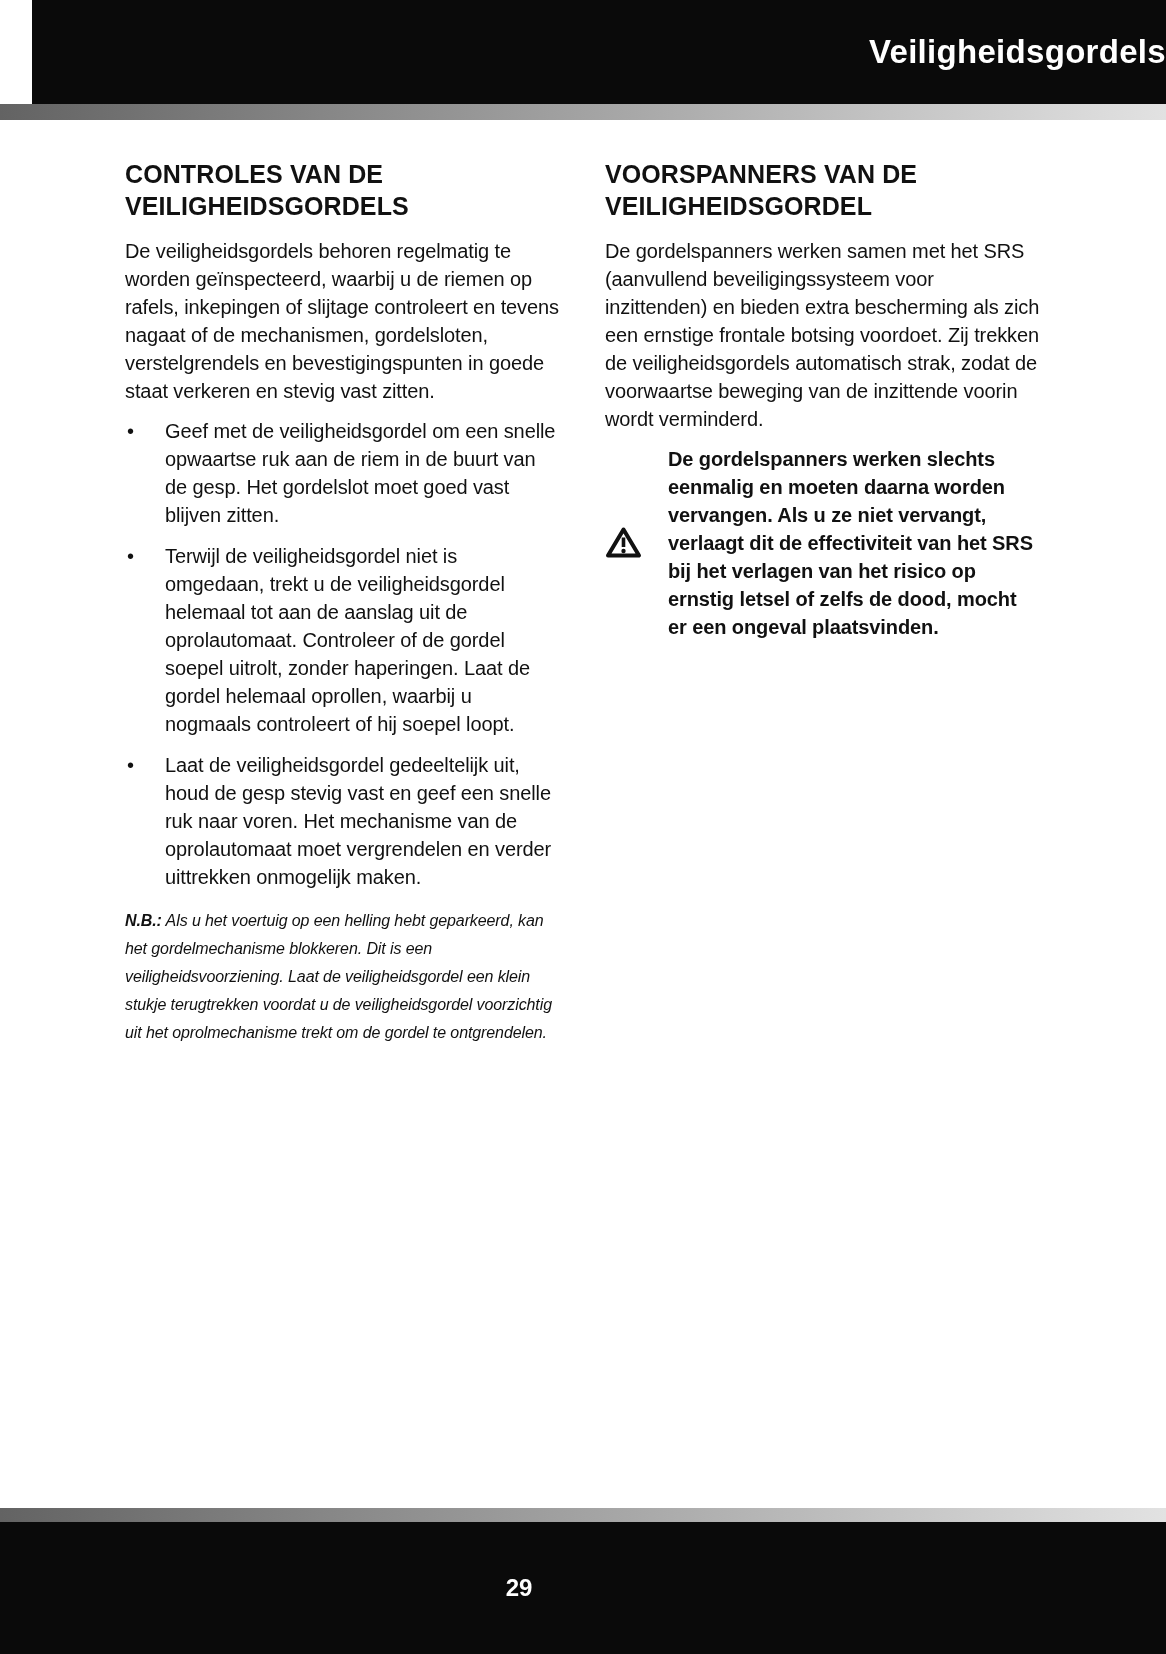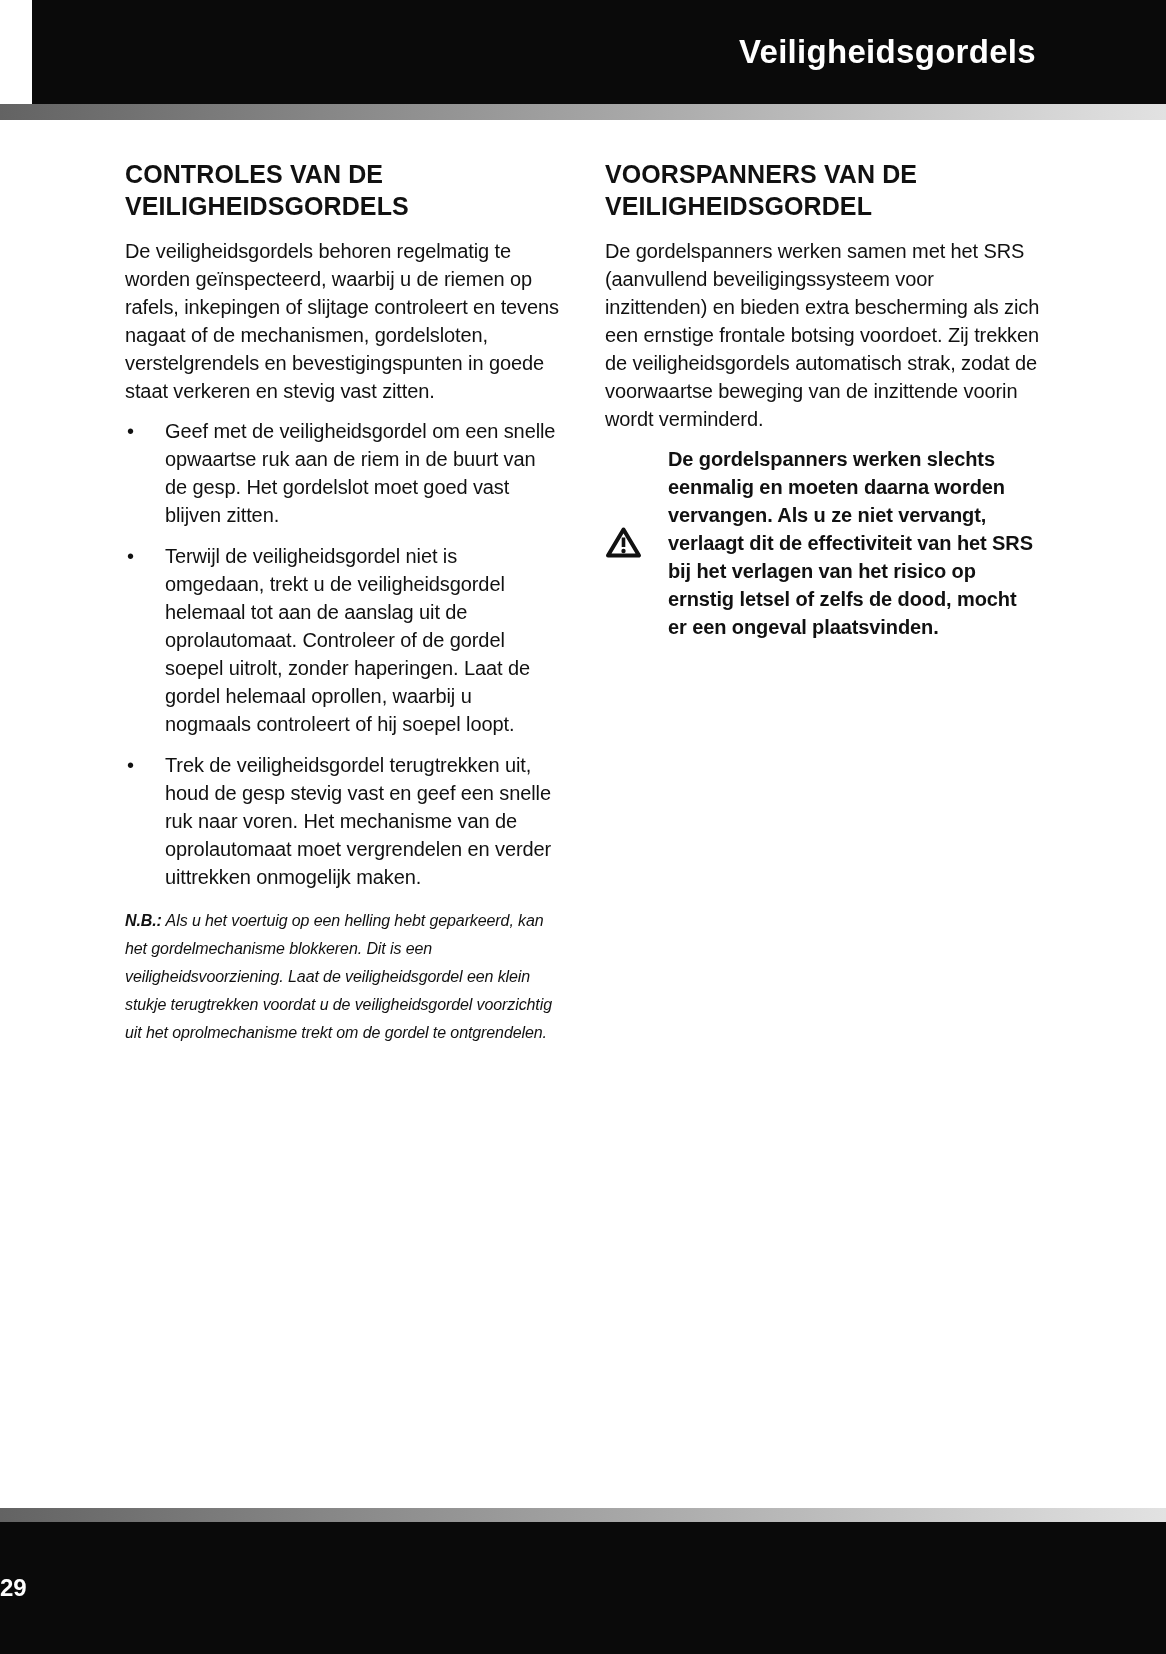--- a/index.html
+++ b/index.html
@@ -22,21 +22,20 @@
     background: #ffffff;
   }
 
   
   .header-bar {
     height: 104px;
     background: #0a0a0a;
     display: flex;
     align-items: center;
     justify-content: flex-end;
-    padding-right: 130px;
     box-sizing: border-box;
     flex: none;
     margin-left: 32px;
   }
   .header-title {
     color: #ffffff;
     font-size: 33px;
     font-weight: bold;
     letter-spacing: 0.3px;
   }
@@ -123,21 +122,21 @@
   .footer-strip {
     height: 14px;
     background: linear-gradient(to right, #636363, #e2e2e2);
     flex: none;
   }
   .footer-bar {
     height: 132px;
     background: #0a0a0a;
     display: flex;
     align-items: center;
-    justify-content: flex-start;
+    justify-content: center;
     padding-right: 128px;
     box-sizing: border-box;
     flex: none;
   }
   .page-number {
     color: #ffffff;
     font-size: 24px;
     font-weight: bold;
   }
 </style>
@@ -152,21 +151,21 @@
   <div class="gradient-strip"></div>
 
   <div class="content">
 
     <div class="col">
       <h2 class="section-heading">CONTROLES VAN DE VEILIGHEIDSGORDELS</h2>
       <p class="body-text">De veiligheidsgordels behoren regelmatig te worden geïnspecteerd, waarbij u de riemen op rafels, inkepingen of slijtage controleert en tevens nagaat of de mechanismen, gordelsloten, verstelgrendels en bevestigingspunten in goede staat verkeren en stevig vast zitten.</p>
       <ul class="checks">
         <li class="check-item">Geef met de veiligheidsgordel om een snelle opwaartse ruk aan de riem in de buurt van de gesp. Het gordelslot moet goed vast blijven zitten.</li>
         <li class="check-item">Terwijl de veiligheidsgordel niet is omgedaan, trekt u de veiligheidsgordel helemaal tot aan de aanslag uit de oprolautomaat. Controleer of de gordel soepel uitrolt, zonder haperingen. Laat de gordel helemaal oprollen, waarbij u nogmaals controleert of hij soepel loopt.</li>
-        <li class="check-item">Trek de veiligheidsgordel terugtrekken uit, houd de gesp stevig vast en geef een snelle ruk naar voren. Het mechanisme van de oprolautomaat moet vergrendelen en verder uittrekken onmogelijk maken.</li>
+        <li class="check-item">Laat de veiligheidsgordel gedeeltelijk uit, houd de gesp stevig vast en geef een snelle ruk naar voren. Het mechanisme van de oprolautomaat moet vergrendelen en verder uittrekken onmogelijk maken.</li>
       </ul>
       <p class="note">
         <span class="note-label">N.B.:</span>
         <span>Als u het voertuig op een helling hebt geparkeerd, kan het gordelmechanisme blokkeren. Dit is een veiligheidsvoorziening. Laat de veiligheidsgordel een klein stukje terugtrekken voordat u de veiligheidsgordel voorzichtig uit het oprolmechanisme trekt om de gordel te ontgrendelen.</span>
       </p>
     </div>
 
     <div class="col">
       <h2 class="section-heading">VOORSPANNERS VAN DE VEILIGHEIDSGORDEL</h2>
       <p class="body-text">De gordelspanners werken samen met het SRS (aanvullend beveiligingssysteem voor inzittenden) en bieden extra bescherming als zich een ernstige frontale botsing voordoet. Zij trekken de veiligheidsgordels automatisch strak, zodat de voorwaartse beweging van de inzittende voorin wordt verminderd.</p>

